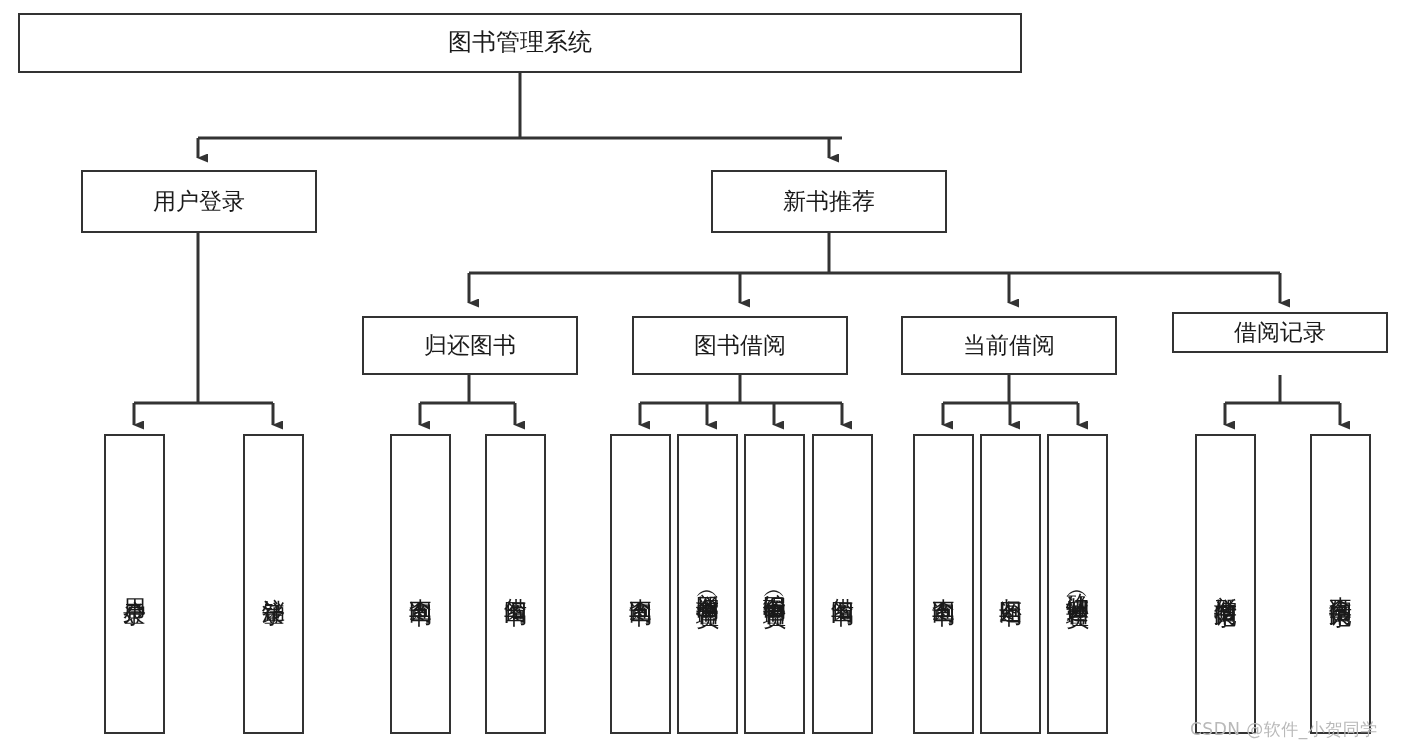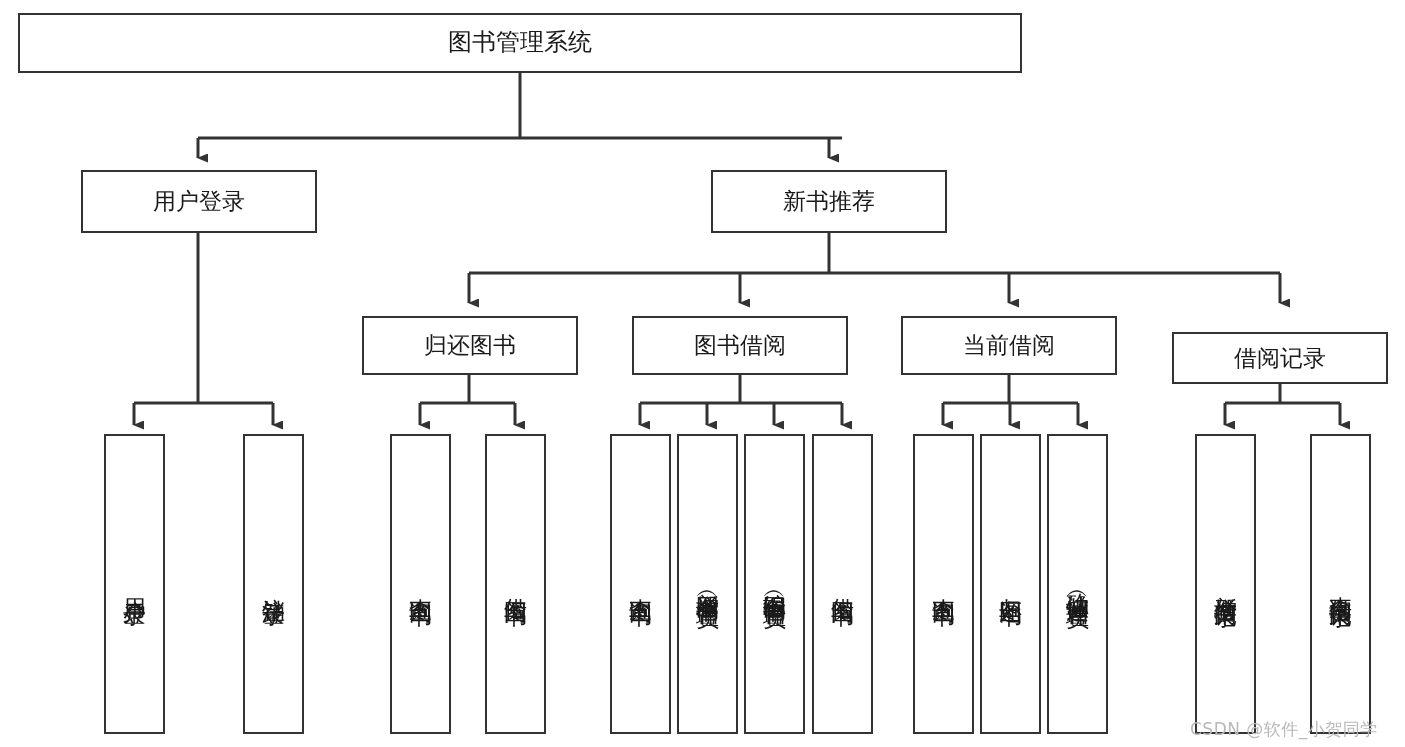--- a/index.html
+++ b/index.html
@@ -138,21 +138,21 @@
 
   <div class="node h" style="left:362px; top:316px; width:216px; height:59px;">
     <span class="label">归还图书</span>
   </div>
   <div class="node h" style="left:632px; top:316px; width:216px; height:59px;">
     <span class="label">图书借阅</span>
   </div>
   <div class="node h" style="left:901px; top:316px; width:216px; height:59px;">
     <span class="label">当前借阅</span>
   </div>
-  <div class="node h" style="left:1172px; top:332px; width:216px; height:52px;">
+  <div class="node h" style="left:1172px; top:312px; width:216px; height:41px;">
     <span class="label">借阅记录</span>
   </div>
 
   <div class="node v" style="left:104px; top:434px; width:61px; height:300px;">
     <span class="label">用户登录</span>
   </div>
   <div class="node v" style="left:243px; top:434px; width:61px; height:300px;">
     <span class="label">注销登录</span>
   </div>
 

